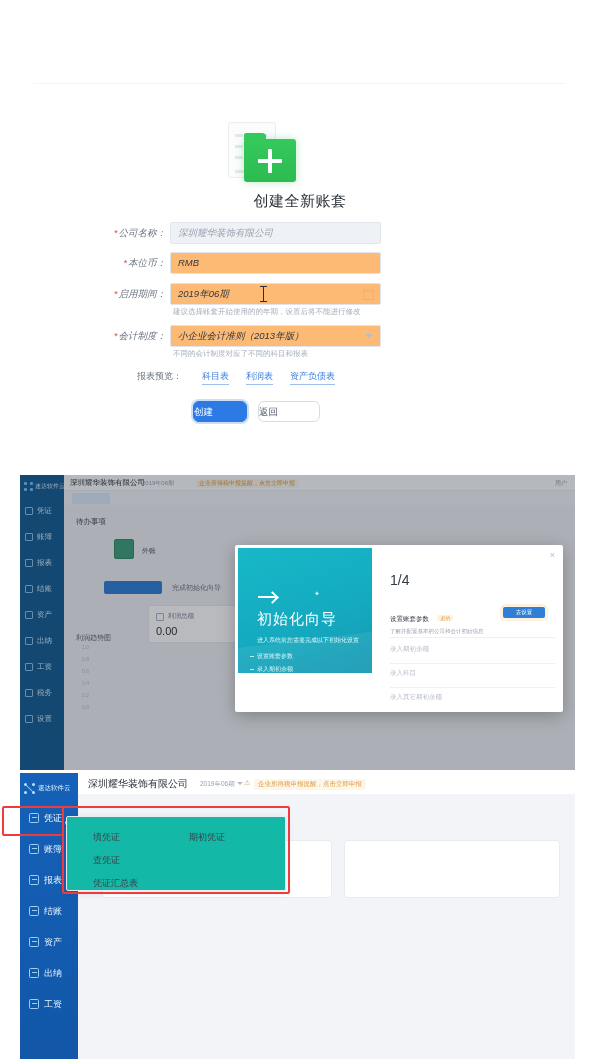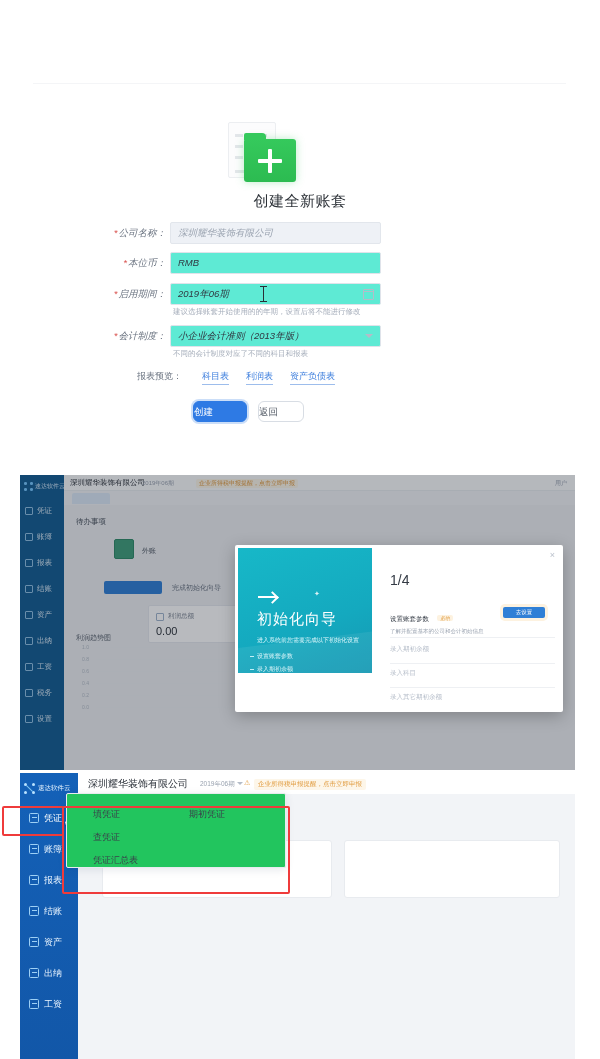--- a/index.html
+++ b/index.html
@@ -56,21 +56,21 @@
   }
 
   .form-row { position: absolute; left: 0; width: 495px; height: 22px; font-style: italic; }
   .form-label {
     position: absolute; left: 108px; width: 58px; text-align: right;
     font-size: 9.5px; color: #6a7380; line-height: 22px; white-space: nowrap;
   }
   .req-star { color: #d9534f; margin-right: 1px; }
   .form-field {
     position: absolute; left: 170px; width: 211px; height: 22px;
-    border: 1px solid #dfe3ea; border-radius: 2px; background: #5eead4;
+    border: 1px solid #dfe3ea; border-radius: 2px; background: #fdba74;
     font-size: 9.5px; color: #303640; line-height: 20px; padding: 0 7px;
     overflow: hidden; white-space: nowrap;
   }
   .form-field.disabled { background: #eef1f6; color: #9aa3b0; border-color: #e2e6ec; }
   .form-field.select, .form-field.date { padding-right: 20px; }
   .caret-down {
     position: absolute; right: 7px; top: 8px; width: 0; height: 0;
     border-left: 4px solid transparent; border-right: 4px solid transparent;
     border-top: 4px solid #b4bcc8;
   }
@@ -105,21 +105,21 @@
   .btn-row { position: absolute; left: 0; top: 401px; width: 600px; }
   .btn {
     position: absolute; height: 21px; line-height: 20px; 
     font-size: 9.5px; border-radius: 6px; cursor: pointer;
   }
   .btn-primary {
     left: 193px; width: 54px; background: #2e7ae4; color: #fff;
     border: 1px solid #2e7ae4; box-shadow: 0 0 0 2px rgba(46,122,228,.25);
   }
   .btn-default {
-    left: 258px; width: 46px; background: #fff; color: #555d68; border: 1px solid #d8dde4;
+    left: 258px; width: 62px; background: #fff; color: #555d68; border: 1px solid #d8dde4;
   }
 
   
   #panel-wizard {
     position: absolute; left: 20px; top: 475px; width: 555px; height: 295px;
     background: #eef0f3; overflow: hidden; filter: blur(.45px);
   }
   .p2-sidebar {
     position: absolute; left: 0; top: 0; width: 44px; height: 295px; background: #125c92;
   }
@@ -292,22 +292,22 @@
     border-left:3px solid transparent;border-right:3px solid transparent;border-top:3px solid #b4bcc8;
   }
   .p3-warnico { position: absolute; left: 166px; top: 6px; font-size: 7px; color: #e09a3c; }
   .p3-notice {
     position: absolute; left: 176px; top: 6px; font-size: 6.5px; color: #e09a3c;
     background: #fdf6e9; padding: 1px 4px; border-radius: 2px; white-space: nowrap;
   }
   .p3-content { position: absolute; left: 58px; top: 21px; width: 497px; height: 265px; background: #f2f4f7; }
 
   .dropdown {
-    position: absolute; left: 66px; top: 793px; width: 220px; height: 75px;
-    background: #22c55e; border: 1px solid #e8ebef; border-radius: 2px;
+    position: absolute; left: 66px; top: 816px; width: 220px; height: 75px;
+    background: #14b8a6; border: 1px solid #e8ebef; border-radius: 2px;
     box-shadow: 0 2px 8px rgba(20,40,80,.10); z-index: 6;
   }
   .dd-item {
     position: absolute; font-size: 9px; color: #3a414b; white-space: nowrap;
   }
   .menu-hl {
     position: absolute; left: 62px; top: 806px; width: 228px; height: 88px;
     border: 2px solid #ef3b3b; border-radius: 2px; z-index: 7; pointer-events: none;
   }
 

